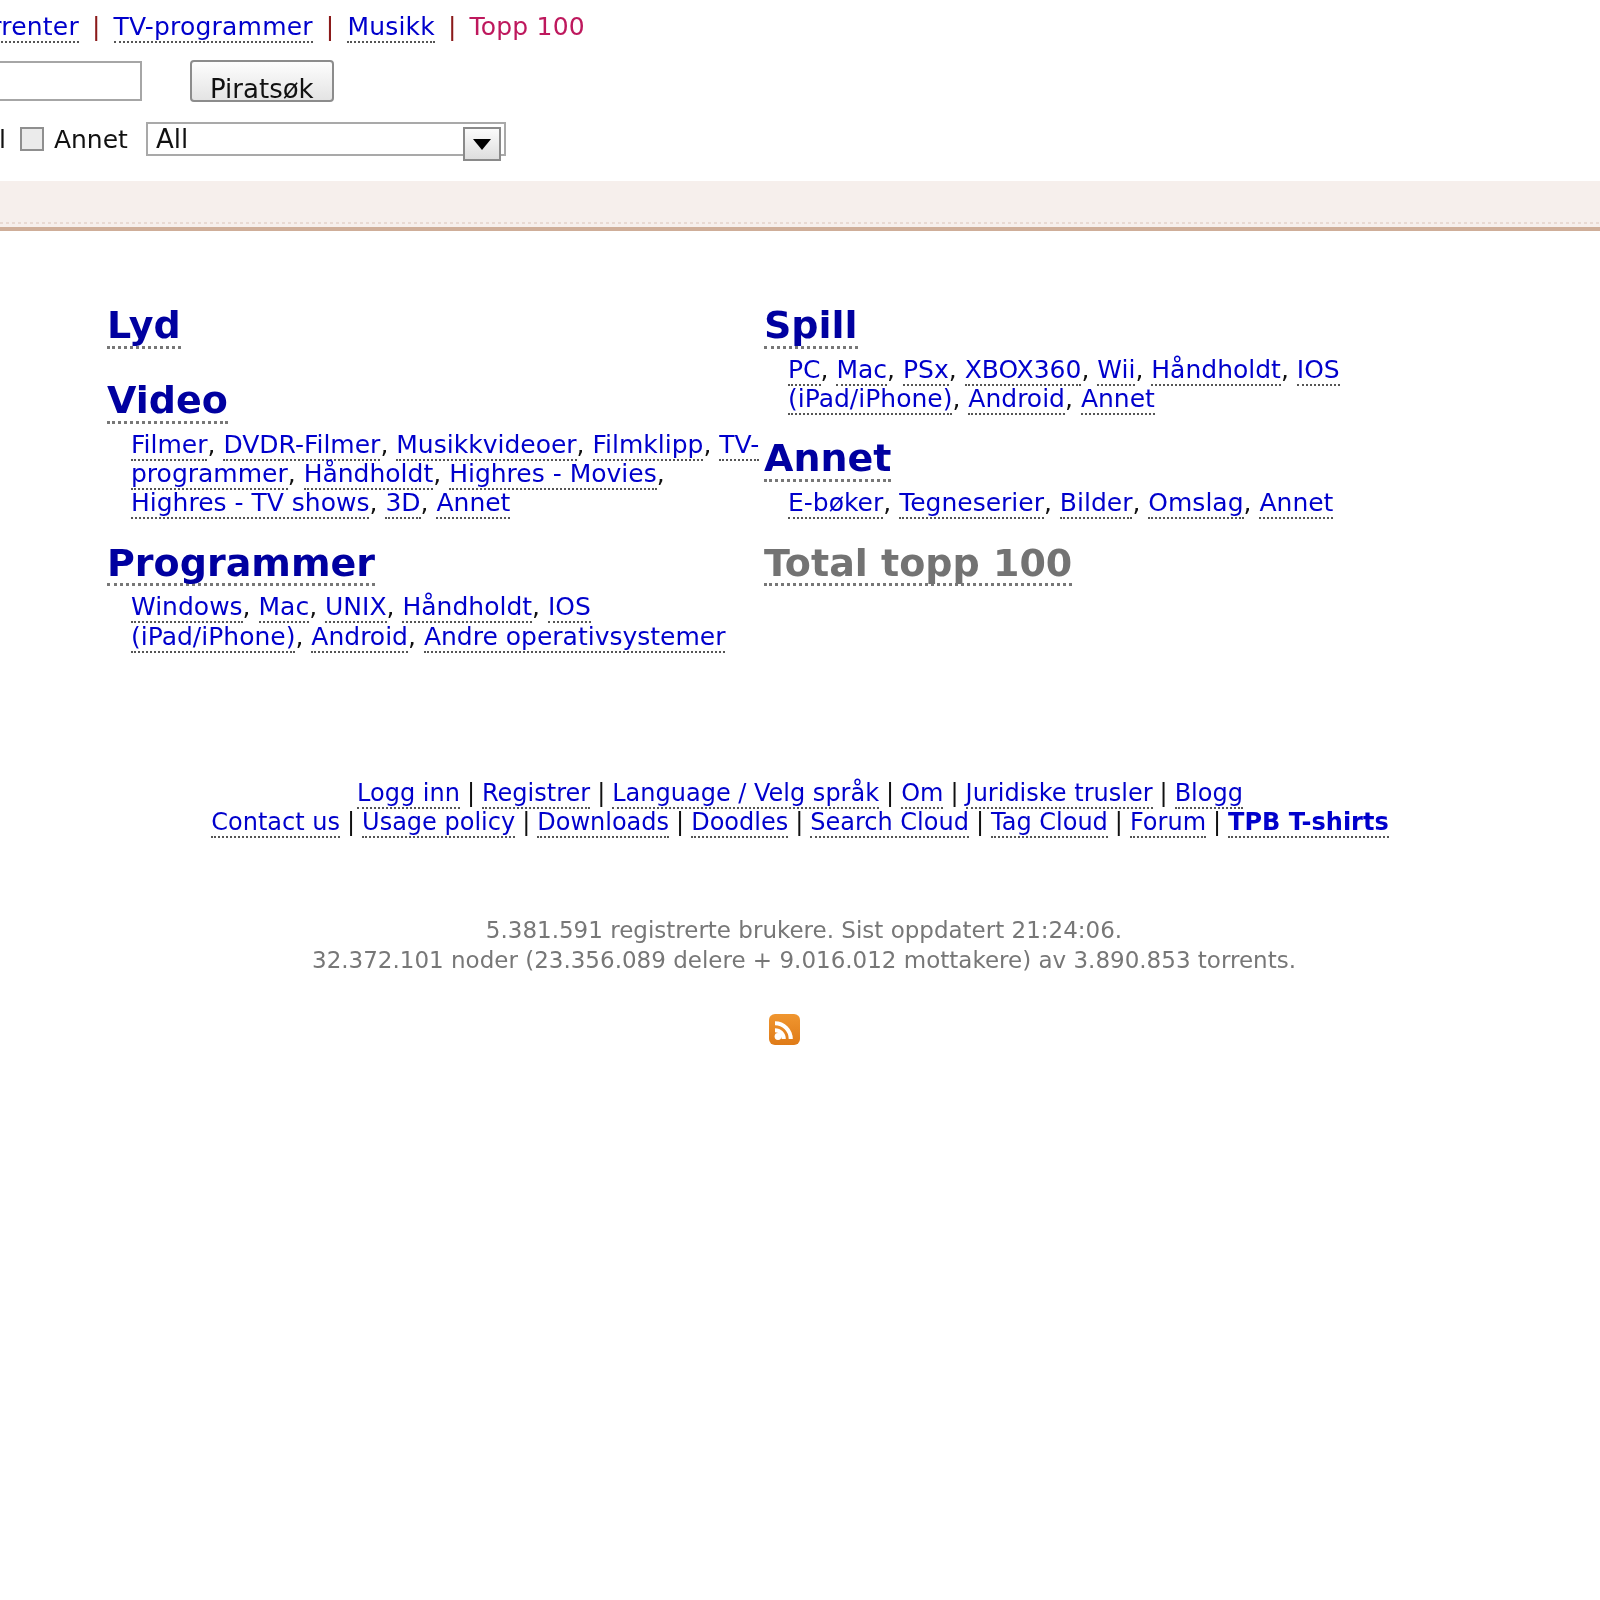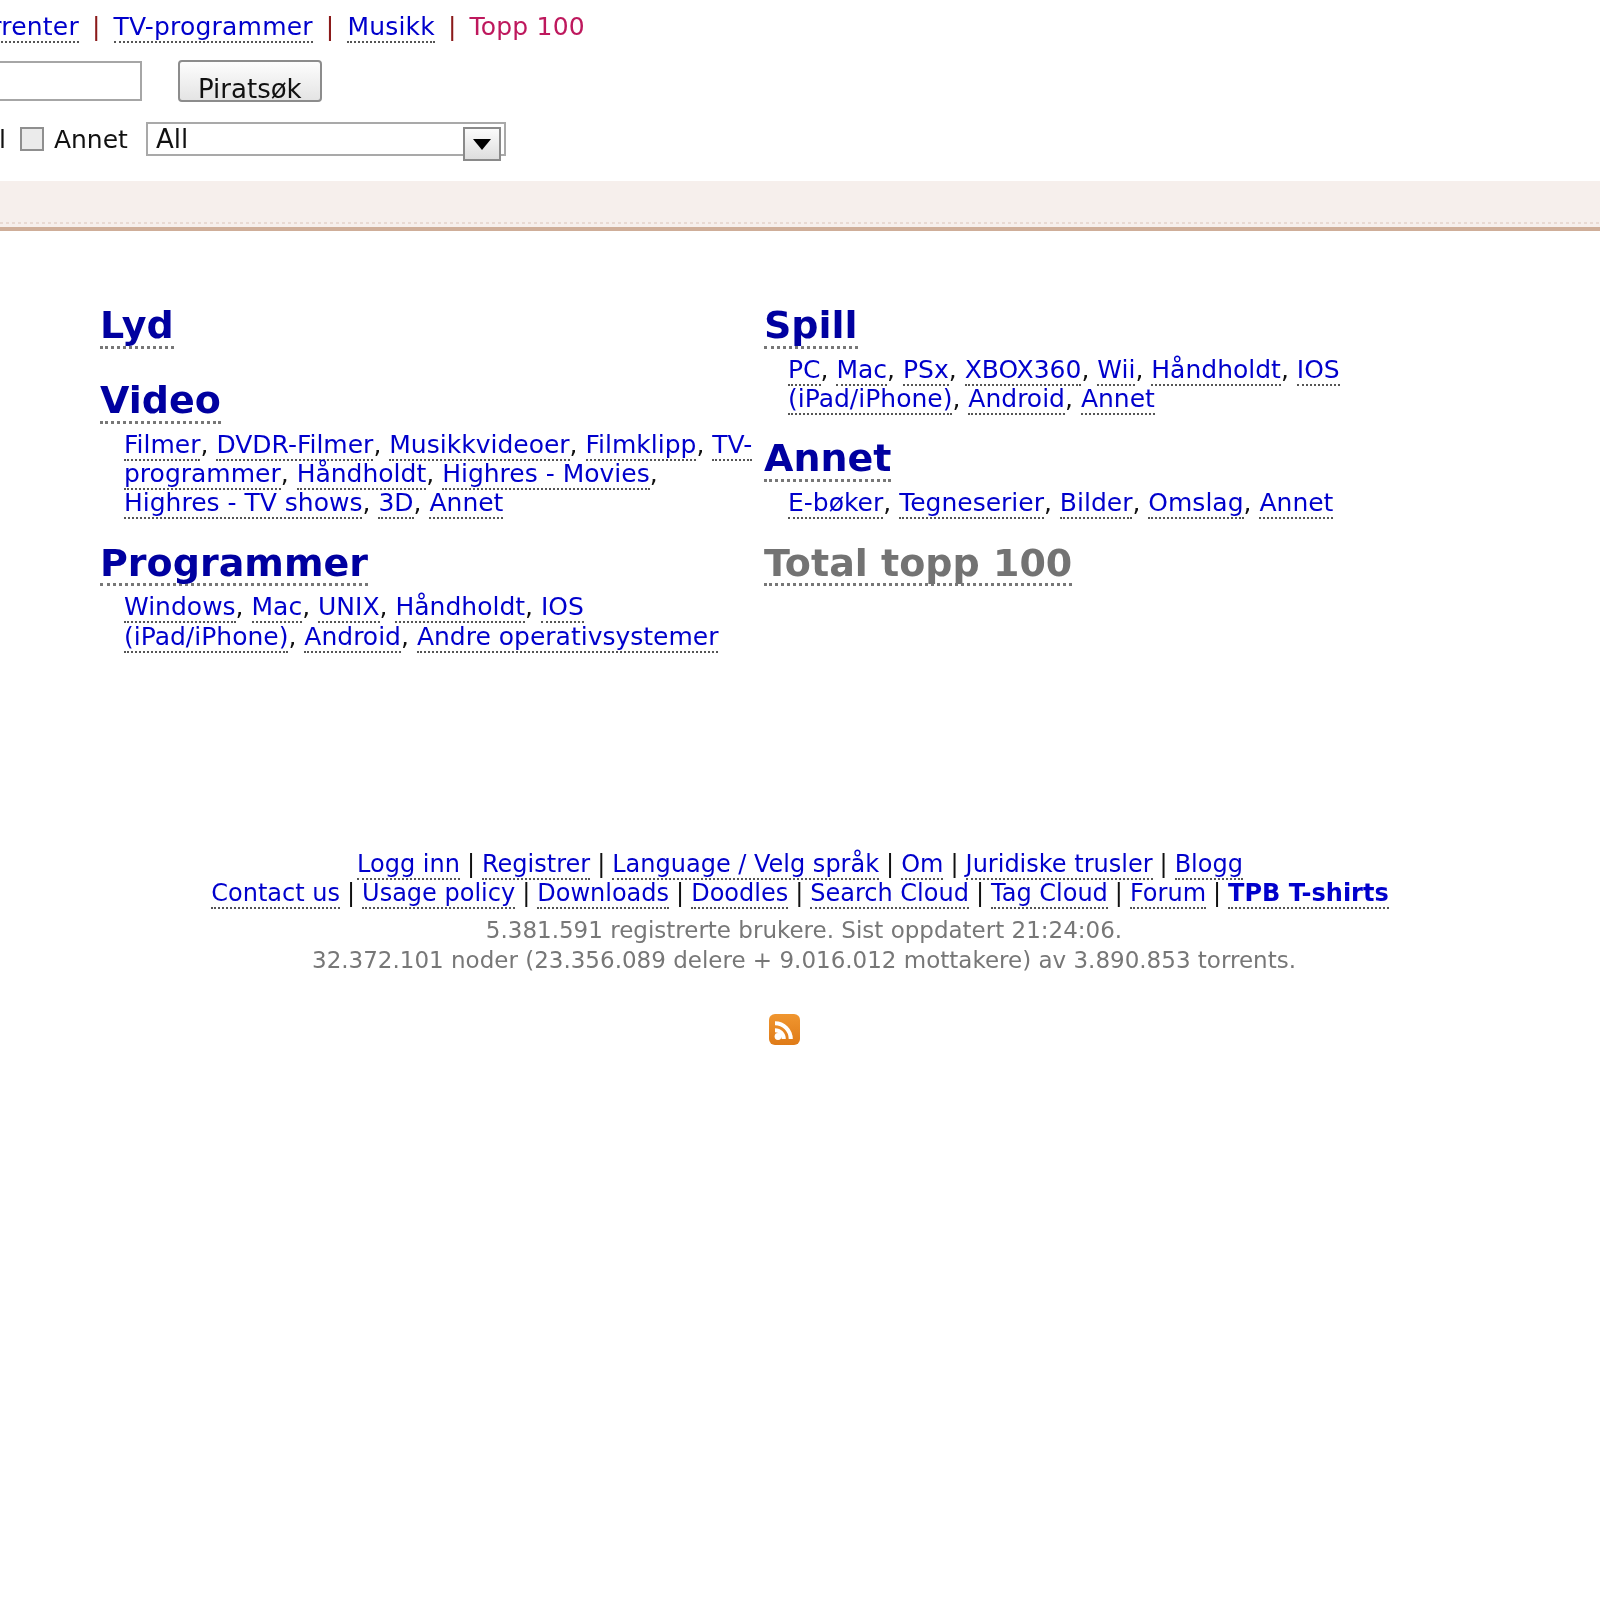--- a/index.html
+++ b/index.html
@@ -56,21 +56,21 @@
     height: 40px;
     box-sizing: border-box;
     border: 2px solid #a6a6a6;
     background: #ffffff;
     font-size: 24px;
     font-family: "DejaVu Sans", "Liberation Sans", sans-serif;
     padding: 2px 6px;
     outline: none;
   }
   .submit-btn {
-    margin-left: 36px;
+    margin-left: 48px;
     height: 42px;
     padding: 12px 18px;
     font-size: 26px;
     font-family: "DejaVu Sans", "Liberation Sans", sans-serif;
     color: #111;
     background: linear-gradient(#fdfdfd, #e4e4e4);
     border: 2px solid #8c8c8c;
     border-radius: 4px;
     cursor: pointer;
   }
@@ -147,21 +147,21 @@
     content: "";
     position: absolute;
     left: 0; right: 0; bottom: 3px;
     height: 2px;
     background: repeating-linear-gradient(to right,#e8d9d2 0 3px, #f6efec 3px 6px);
   }
 
   
   .cats { position: absolute; left: 0; top: 306px; width: 1600px; }
   .col { position: absolute; top: 0; }
-  .col-left { left: 100px; width: 660px; }
+  .col-left { left: 107px; width: 660px; }
   .col-right { left: 764px; width: 680px; }
 
   .cat-title {
     font-size: 38px;
     font-weight: bold;
     color: #0000a0;
     border-bottom: 3px dotted #777;
     display: inline-block;
     line-height: 1.05;
     margin: 0 0 6px 0;
@@ -174,21 +174,21 @@
     line-height: 1.17;
     color: #111;
   }
   .cat-links a { color: #0000cc; }
   .cat-links .comma { border: none; color: #111; }
 
   
   .footer {
     position: absolute;
     left: 0;
-    top: 850px;
+    top: 779px;
     width: 1600px;
     text-align: center;
     font-size: 24px;
     line-height: 1.22;
   }
   .footer a { color: #0000cc; }
   .footer .bar { color: #111; border: none; padding: 0 7px; }
   .footer a.b { font-weight: bold; }
 
   .stats {

